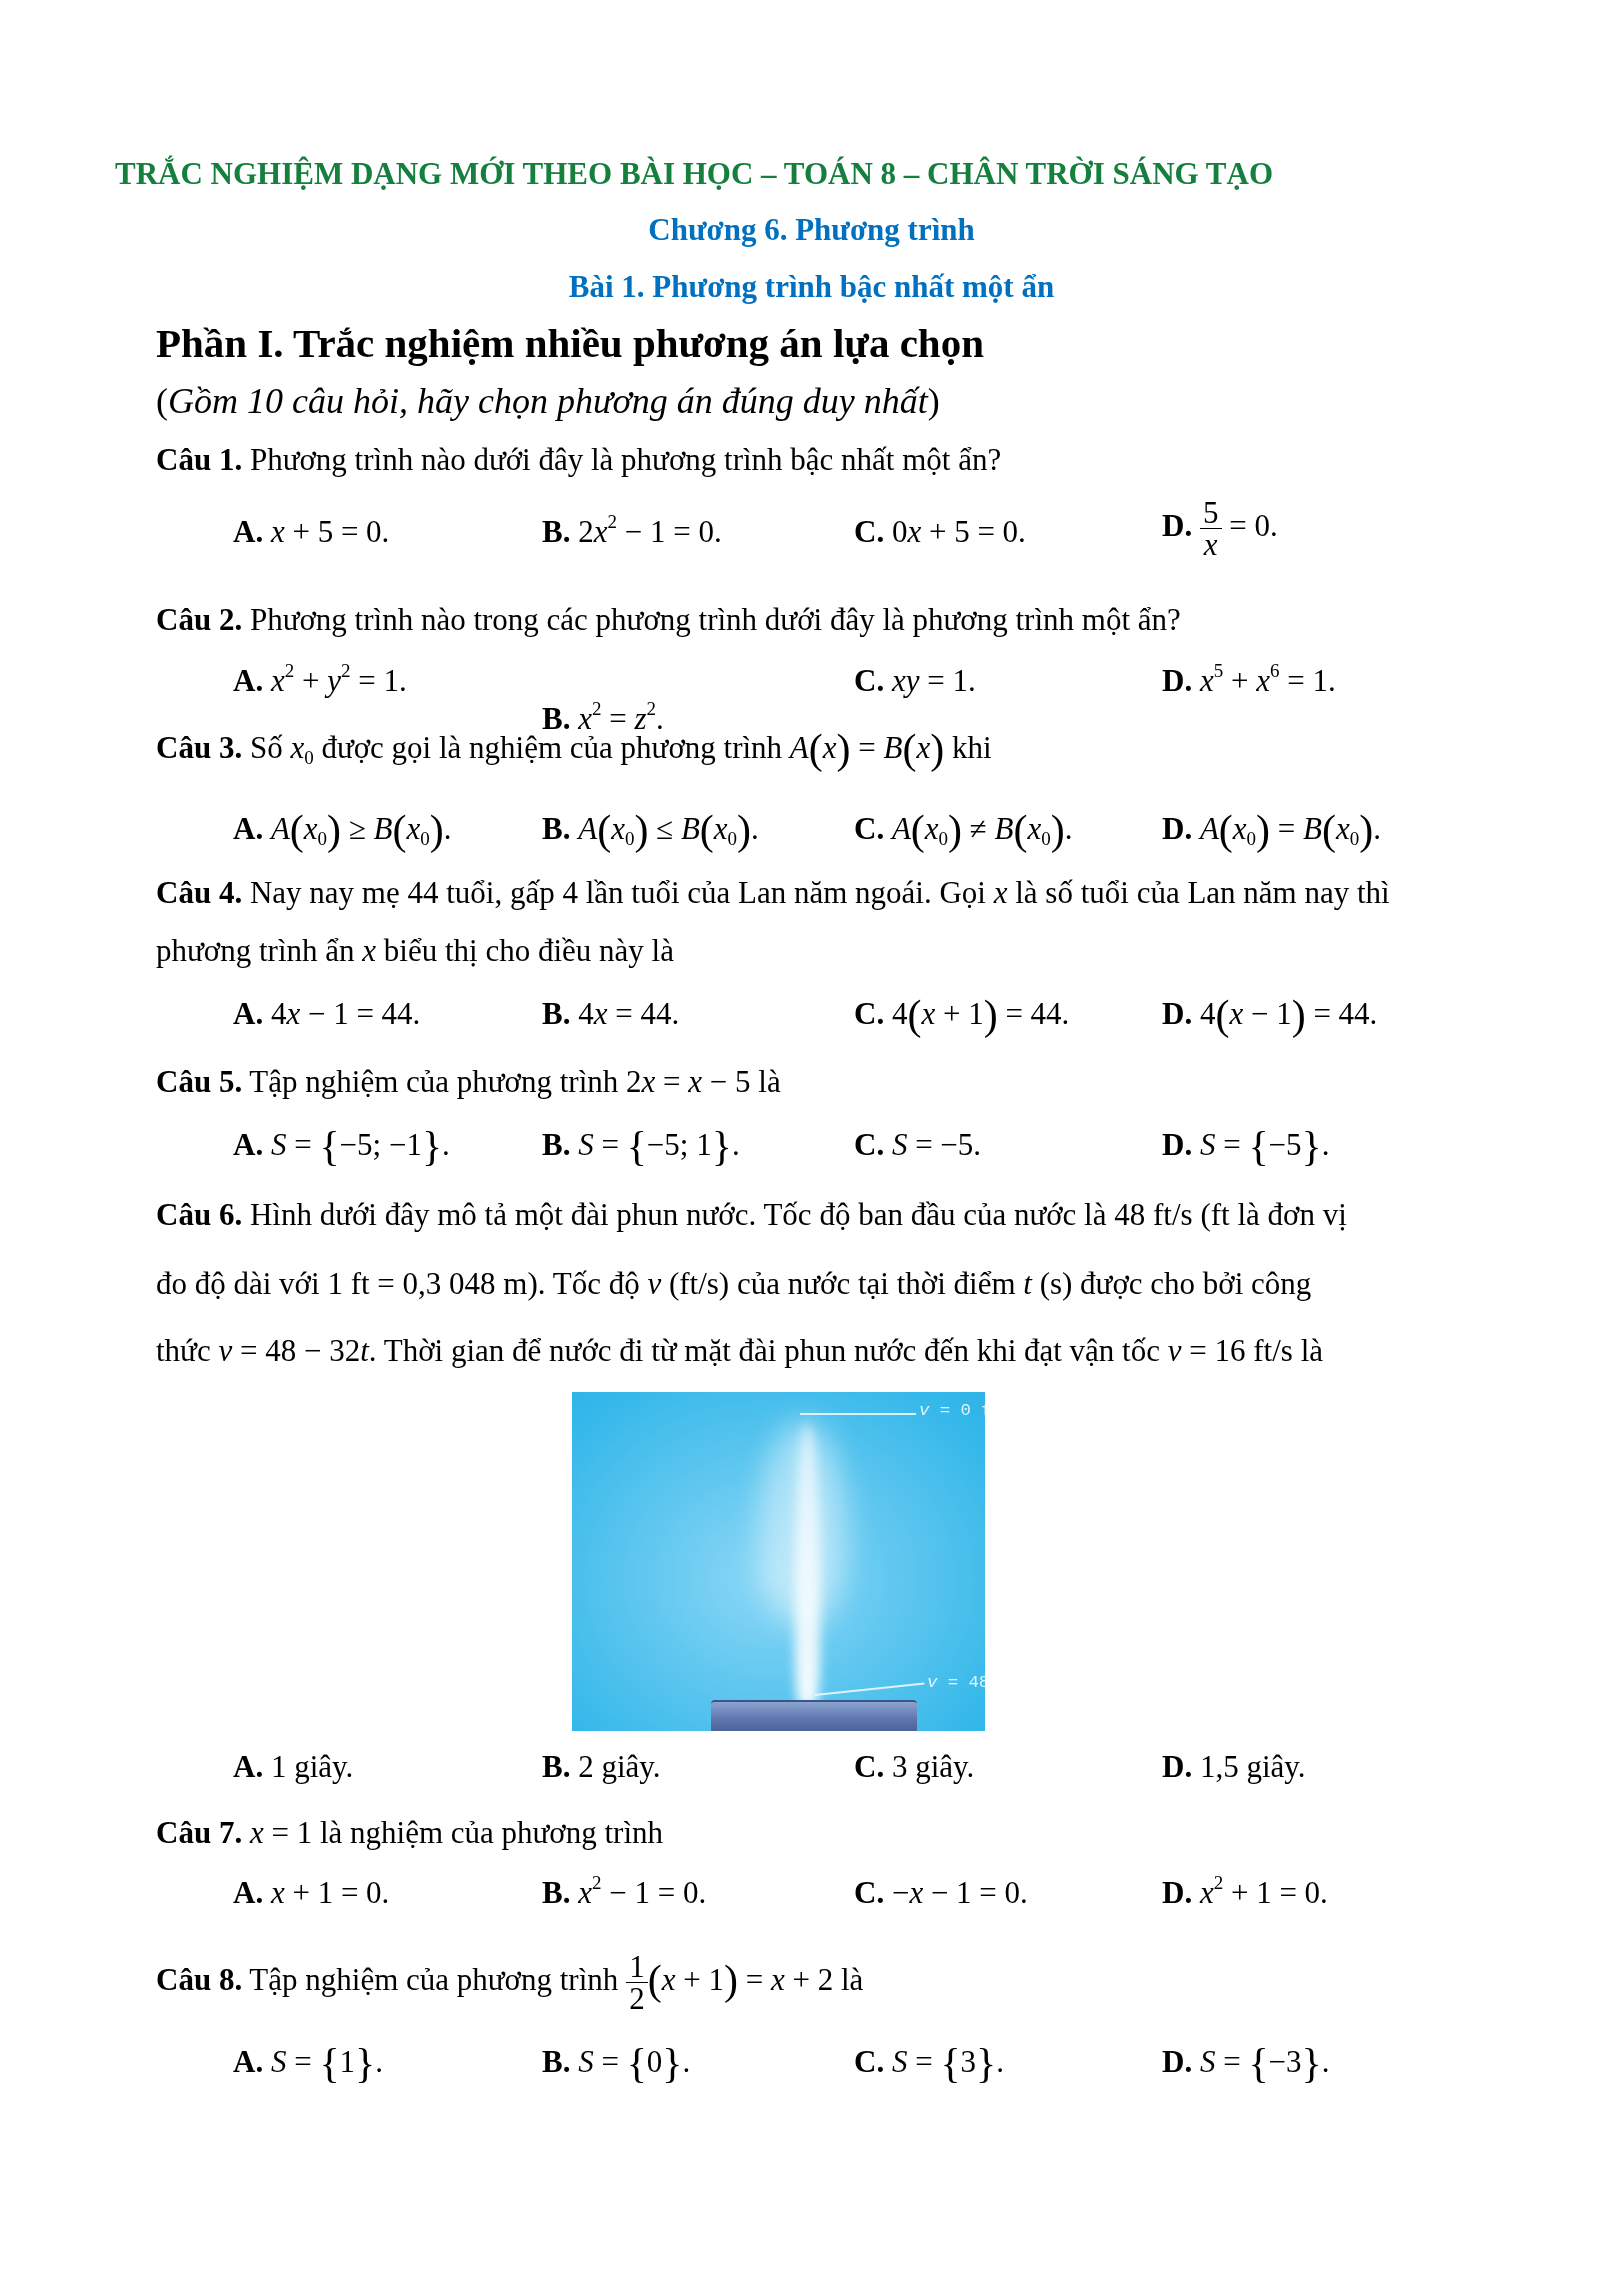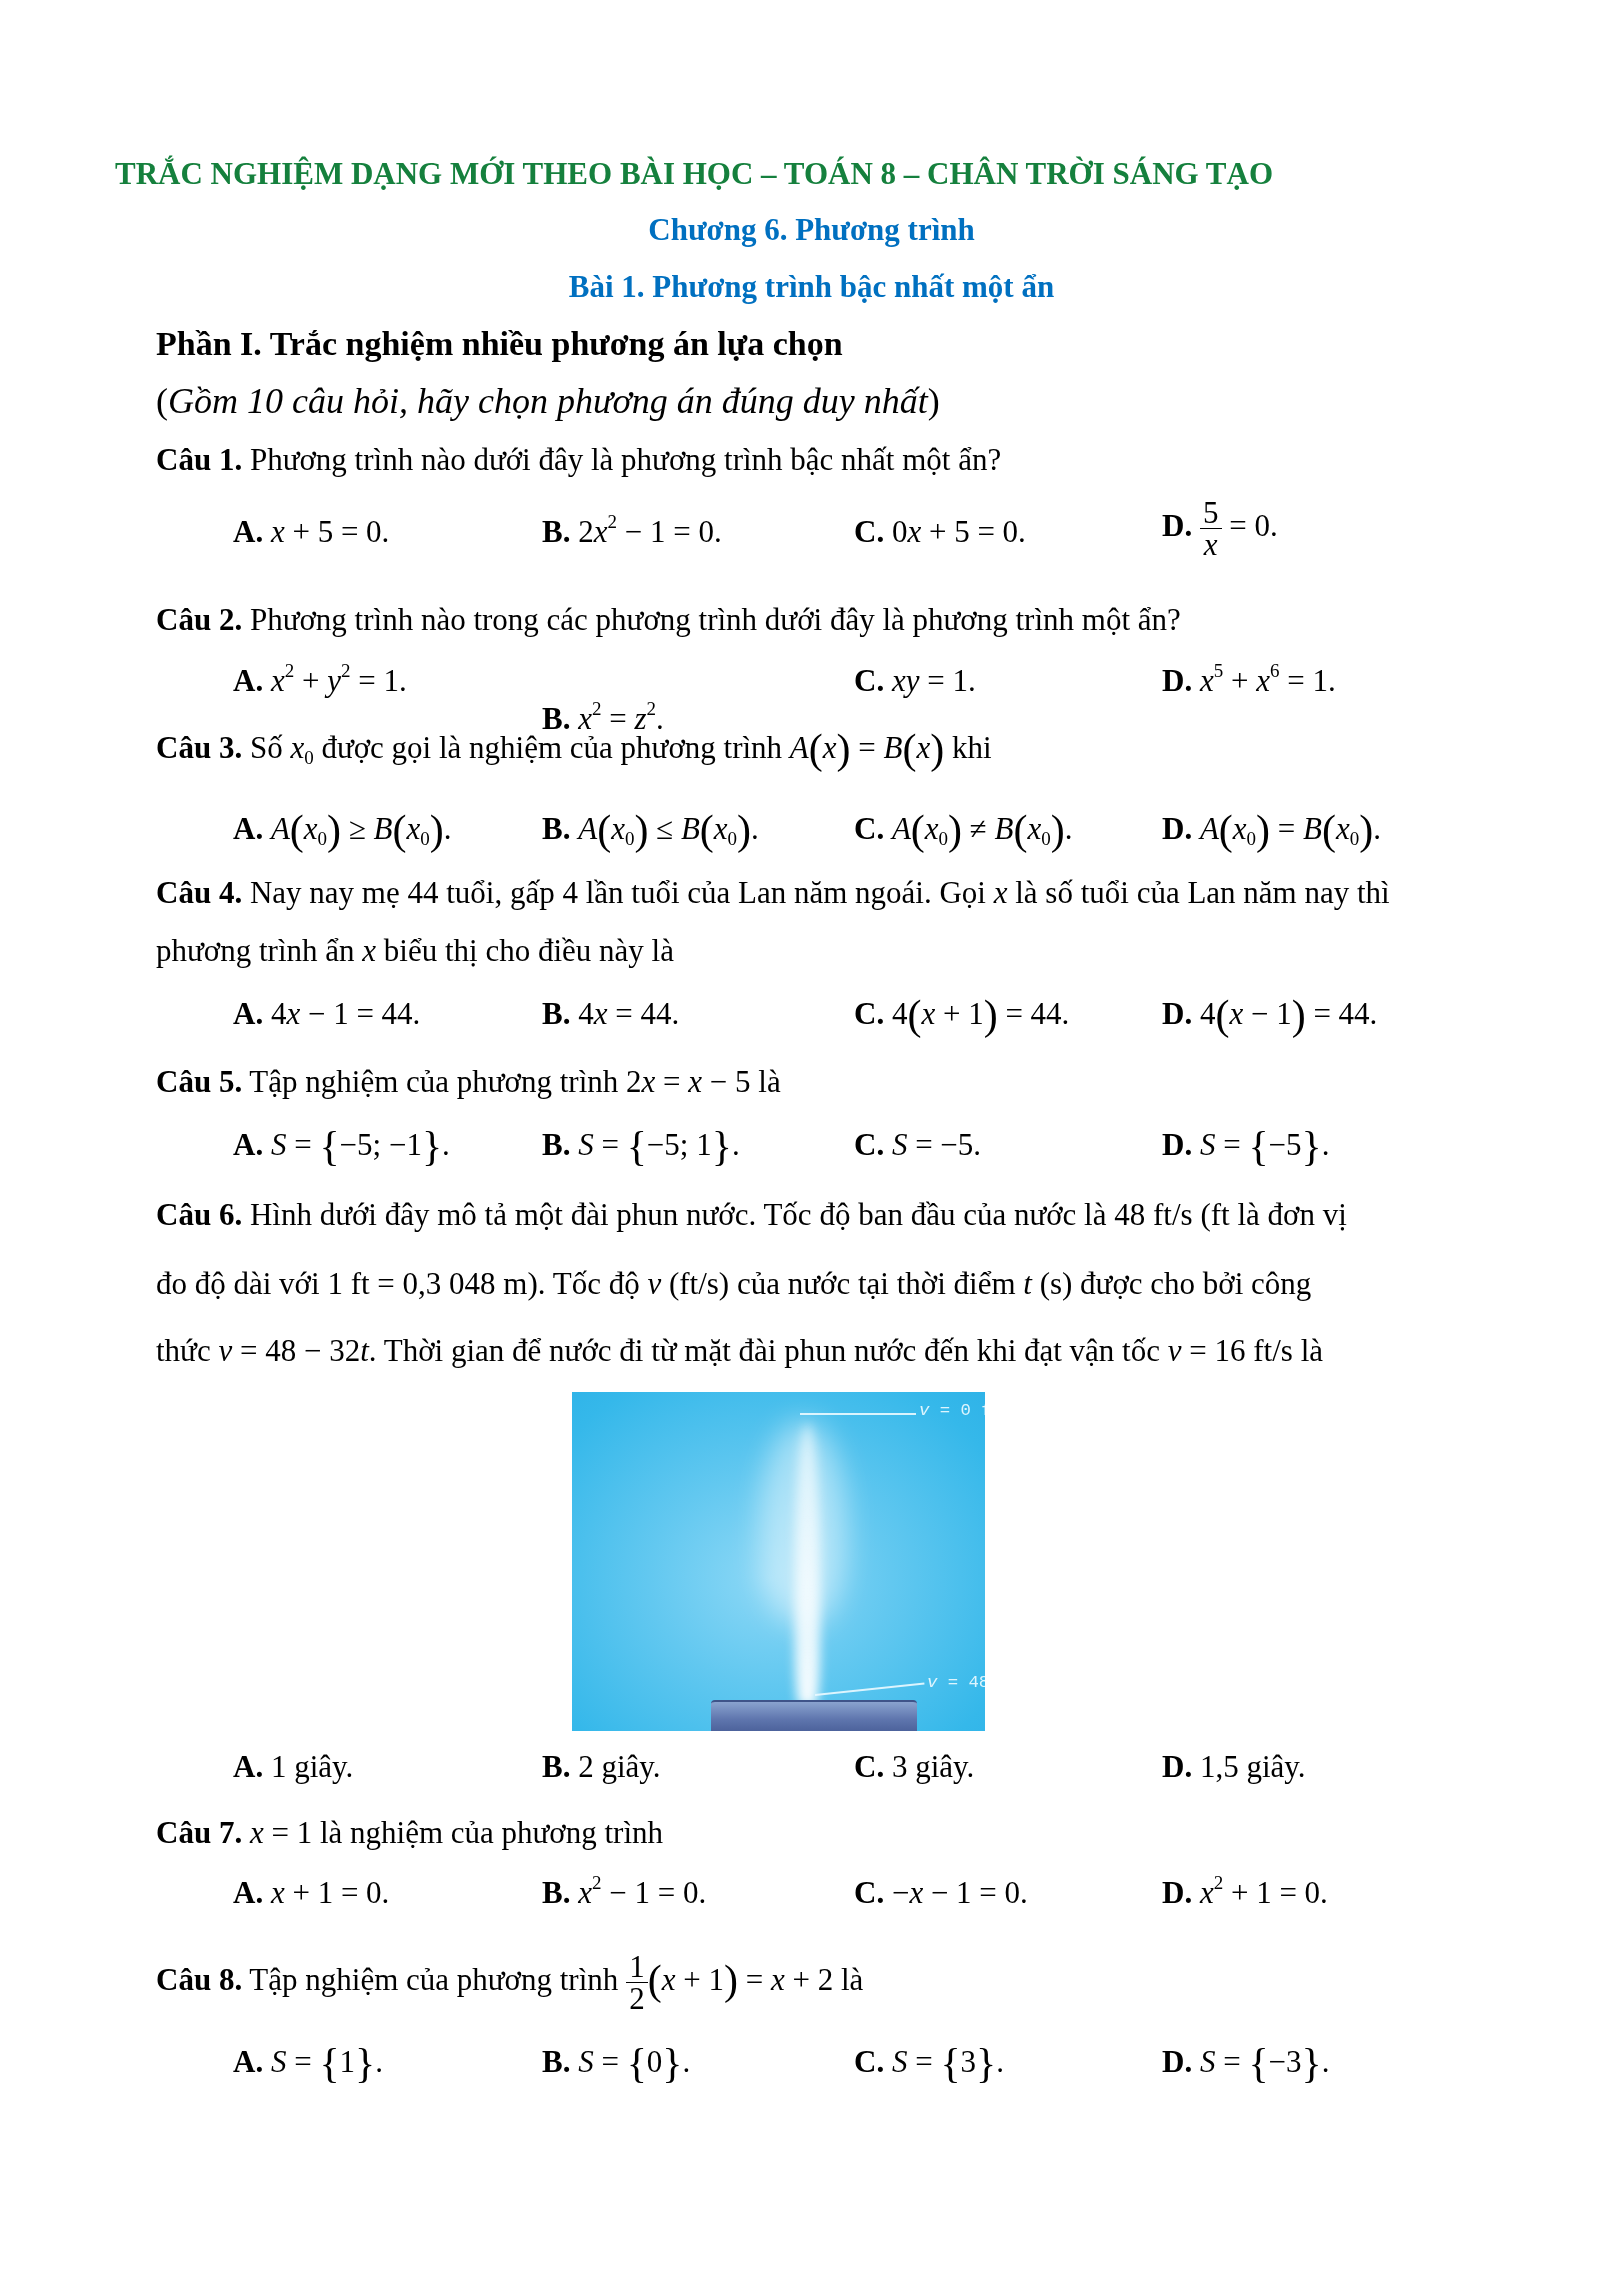--- a/index.html
+++ b/index.html
@@ -13,21 +13,21 @@
     .title-red {
       left: 0; width: 1388px; top: 154px; text-align: center;
       color: #15803d; font-weight: bold; font-size: 31px; line-height: 39px;
     }
     .title-blue {
       left: 0; width: 1623px; text-align: center;
       color: #0070c0; font-weight: bold; font-size: 31px; line-height: 39px;
     }
     .t-chapter { top: 210px; }
     .t-lesson { top: 267px; }
-    .section { left: 156px; top: 324px; font-size: 34px; font-weight: bold; line-height: 39px; }
+    .section { left: 156px; top: 324px; font-size: 41px; font-weight: bold; line-height: 39px; }
     .note { left: 156px; top: 382px; font-size: 36px; line-height: 39px; }
     .note i { font-style: italic; }
     .q { left: 156px; font-size: 31px; line-height: 39px; }
     .q b { font-weight: bold; }
     .m { font-style: italic; }
     .opt { font-size: 31px; line-height: 39px; }
     .opt b { font-weight: bold; }
     .cA { left: 233px; } .cB { left: 542px; } .cC { left: 854px; } .cD { left: 1162px; }
     sup { font-size: 19px; vertical-align: 14px; line-height: 0; }
     sub { font-size: 19px; vertical-align: -6.3px; line-height: 0; }

